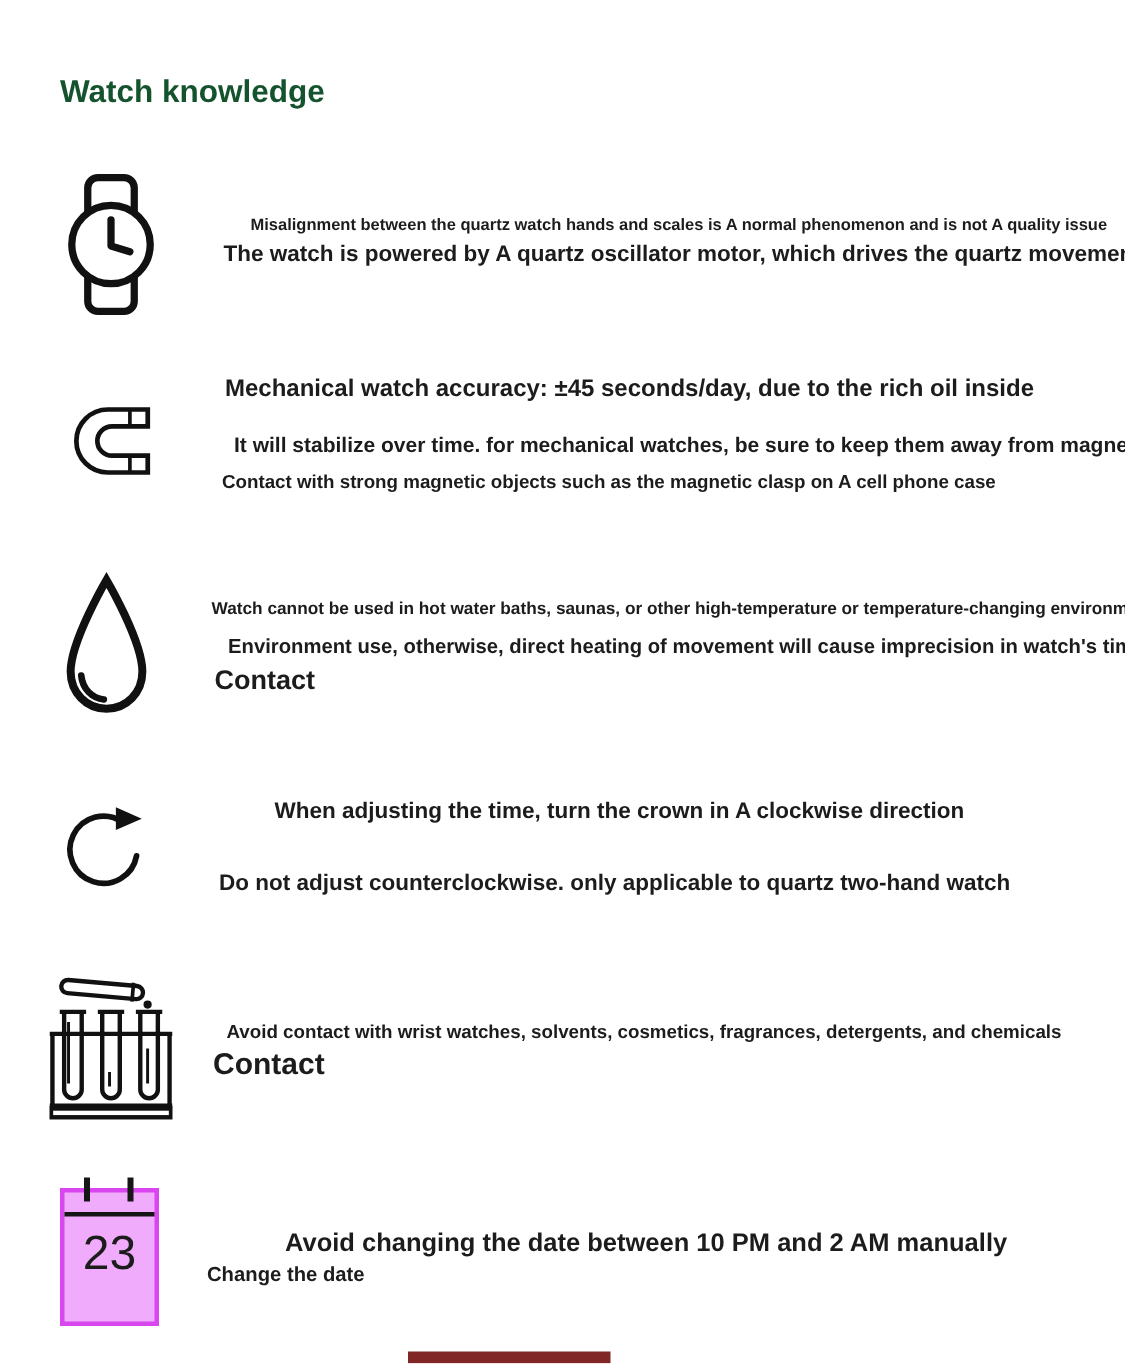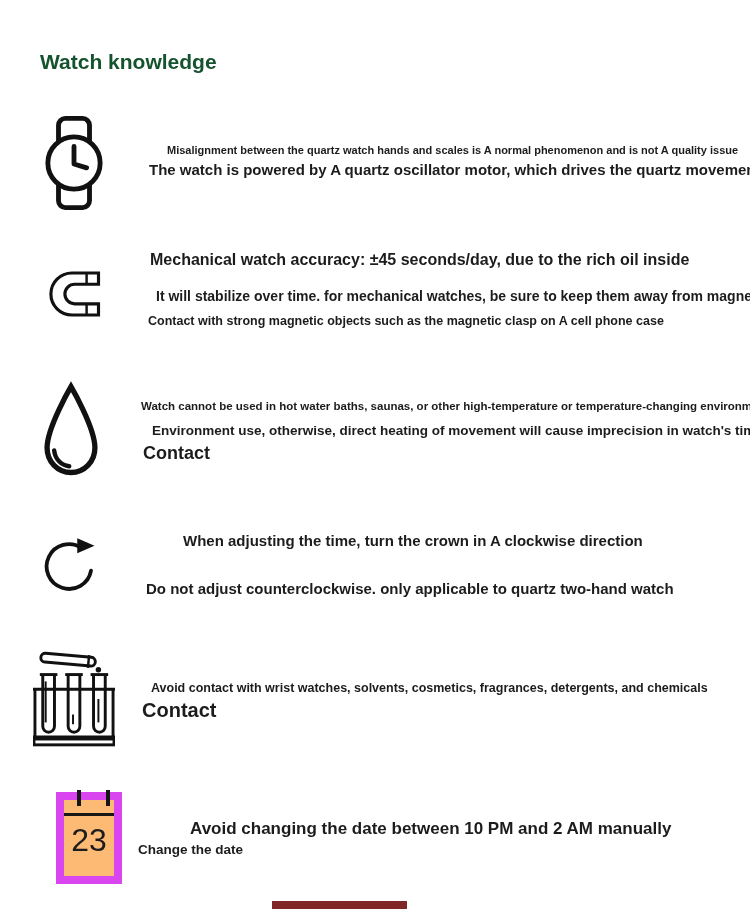--- a/index.html
+++ b/index.html
@@ -34,22 +34,22 @@
   .s4a { left:183px; top:532px; font-size:15px; }
   .s4b { left:152px; top:556px; font-size:15px; }
   .s4c { left:146px; top:580px; font-size:15px; }
 
   
   .icon-5 { left:33px; top:648px; }
   .s5a { left:151px; top:681px; font-size:12.5px; }
   .s5b { left:142px; top:699px; font-size:20px; }
 
   
-  .cal { position:absolute; left:56px; top:792px; width:66px; height:92px;
-         border:8px solid #d946ef; box-sizing:border-box; background:#fdba74; }
+  .cal { position:absolute; left:40px; top:792px; width:66px; height:92px;
+         border:3px solid #d946ef; box-sizing:border-box; background:#f0abfc; }
   .cal-header { height:13px; border-bottom:3.5px solid #161616; }
   .cal-tick { position:absolute; width:4px; height:16px; background:#161616; top:-10px; }
   .cal-tick.t1 { left:13px; }
   .cal-tick.t2 { left:42px; }
   .cal-num { position:absolute; left:0; top:22px; width:100%; text-align:center;
              font-size:32px; font-weight:400; color:#1c1c1c; }
   .s6a { left:190px; top:819px; font-size:17px; }
   .s6b { left:138px; top:842px; font-size:13.5px; }
 
   .accent-bar { position:absolute; left:272px; top:901px; width:135px; height:8px;

